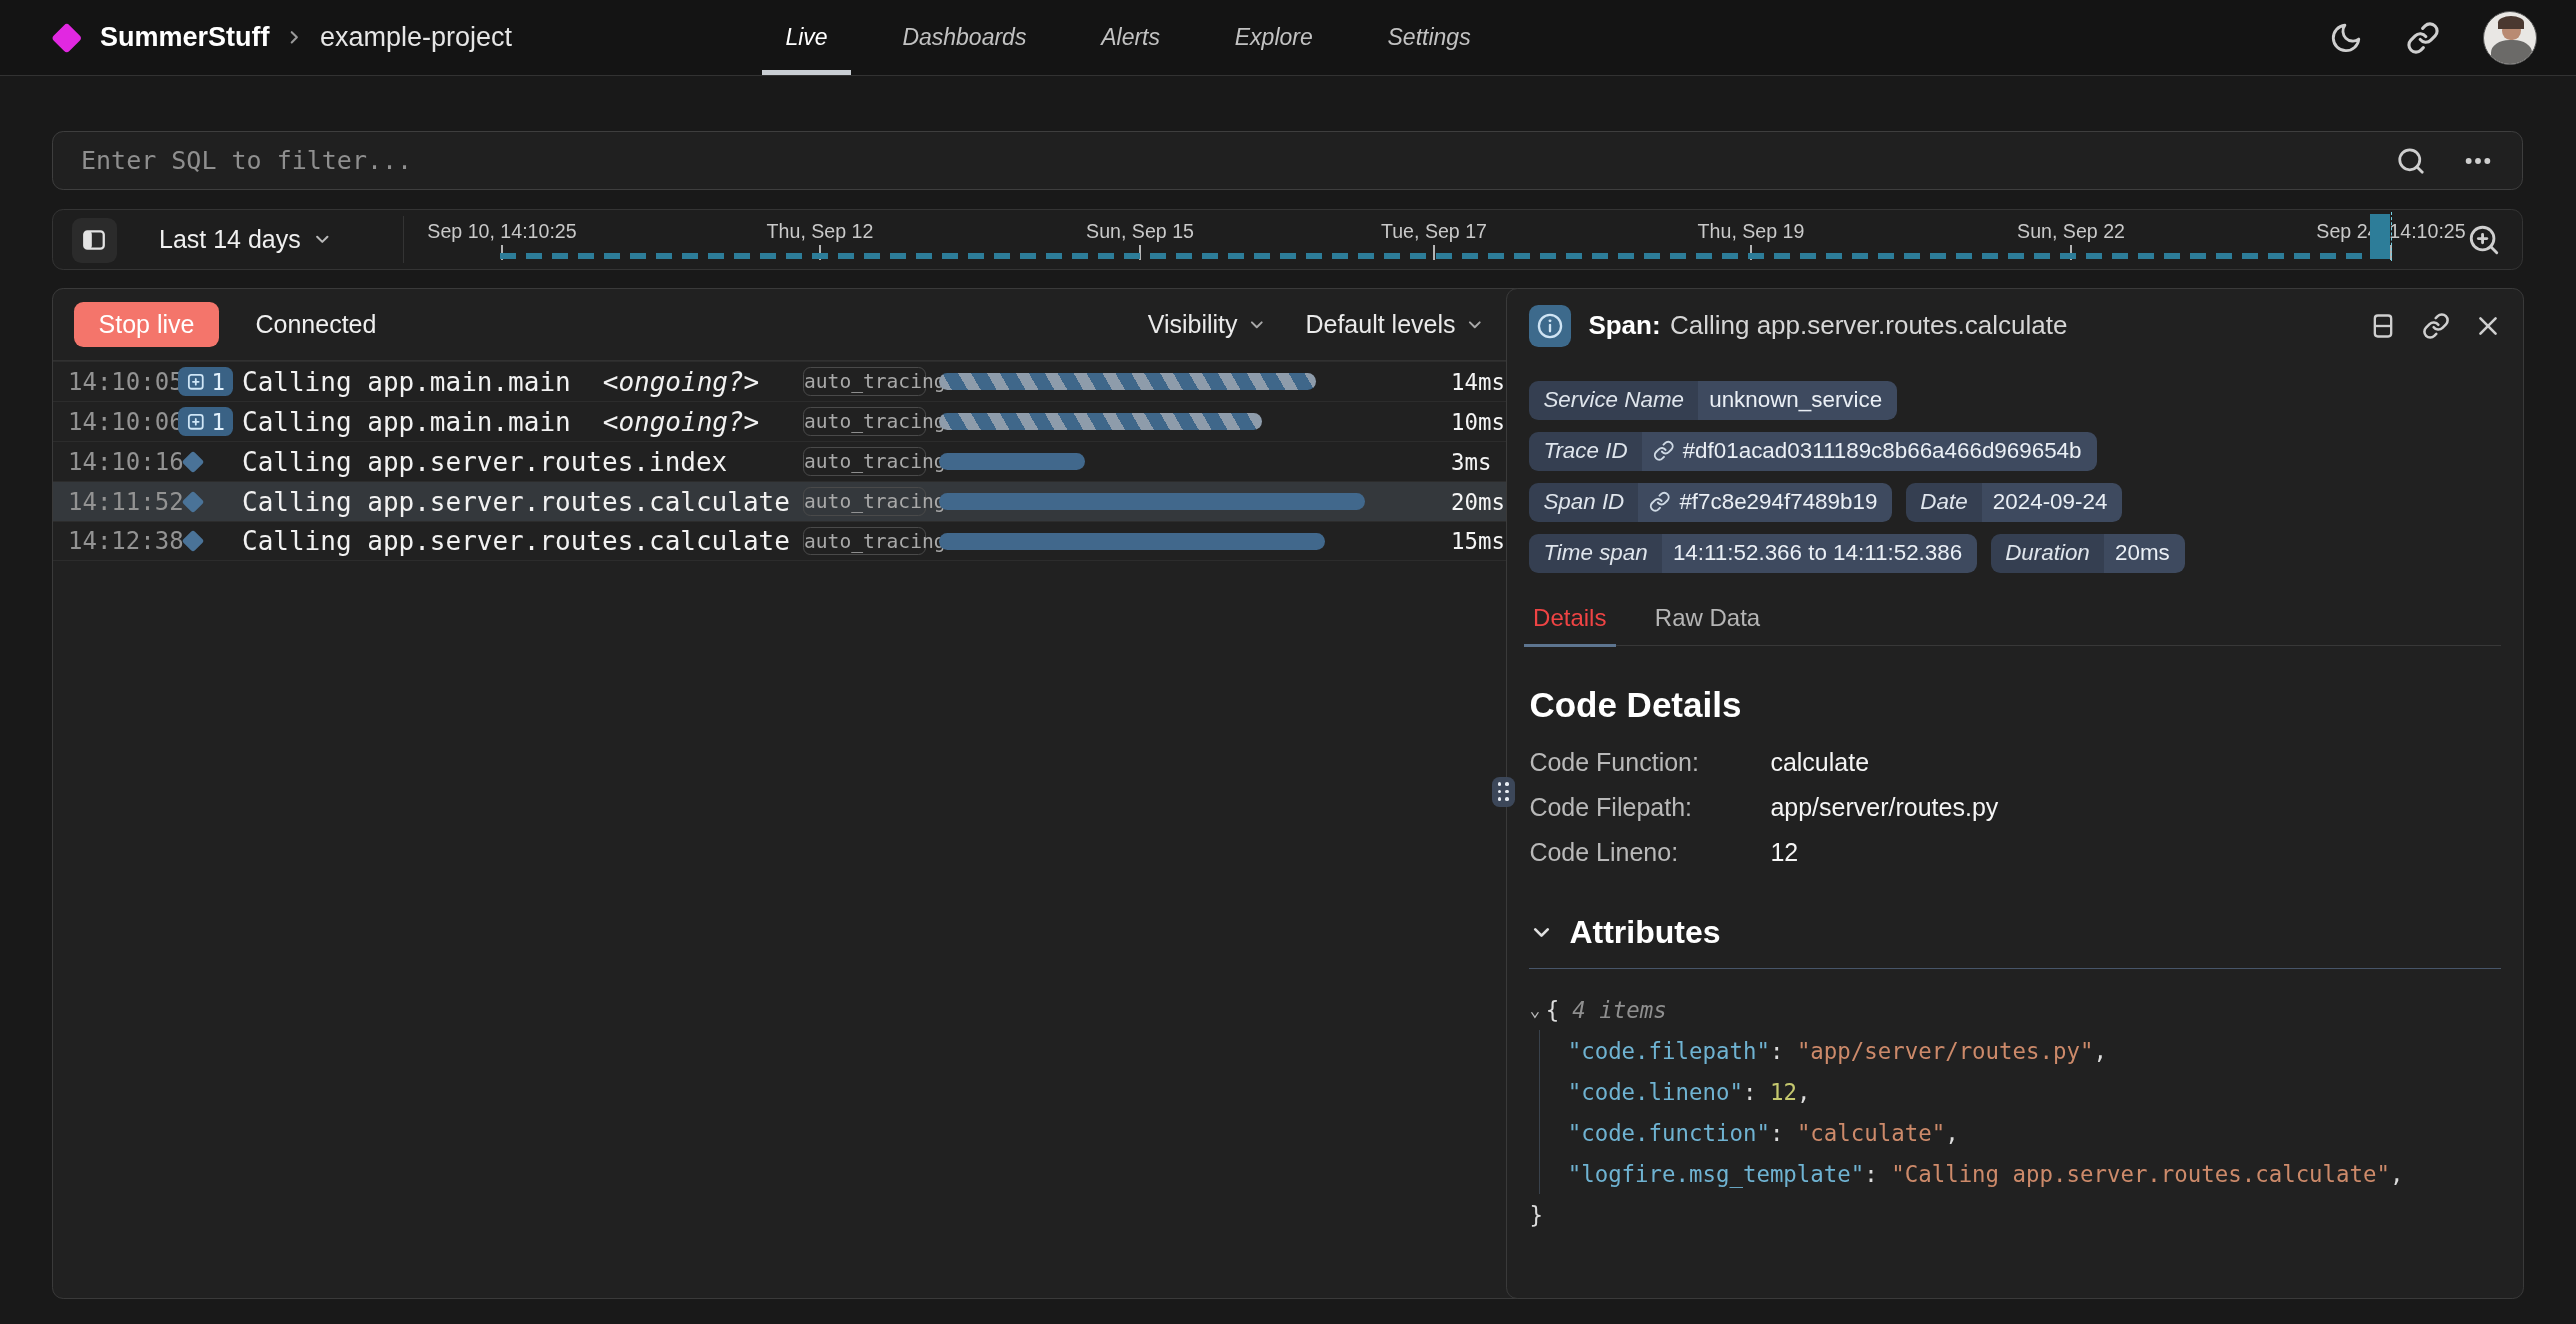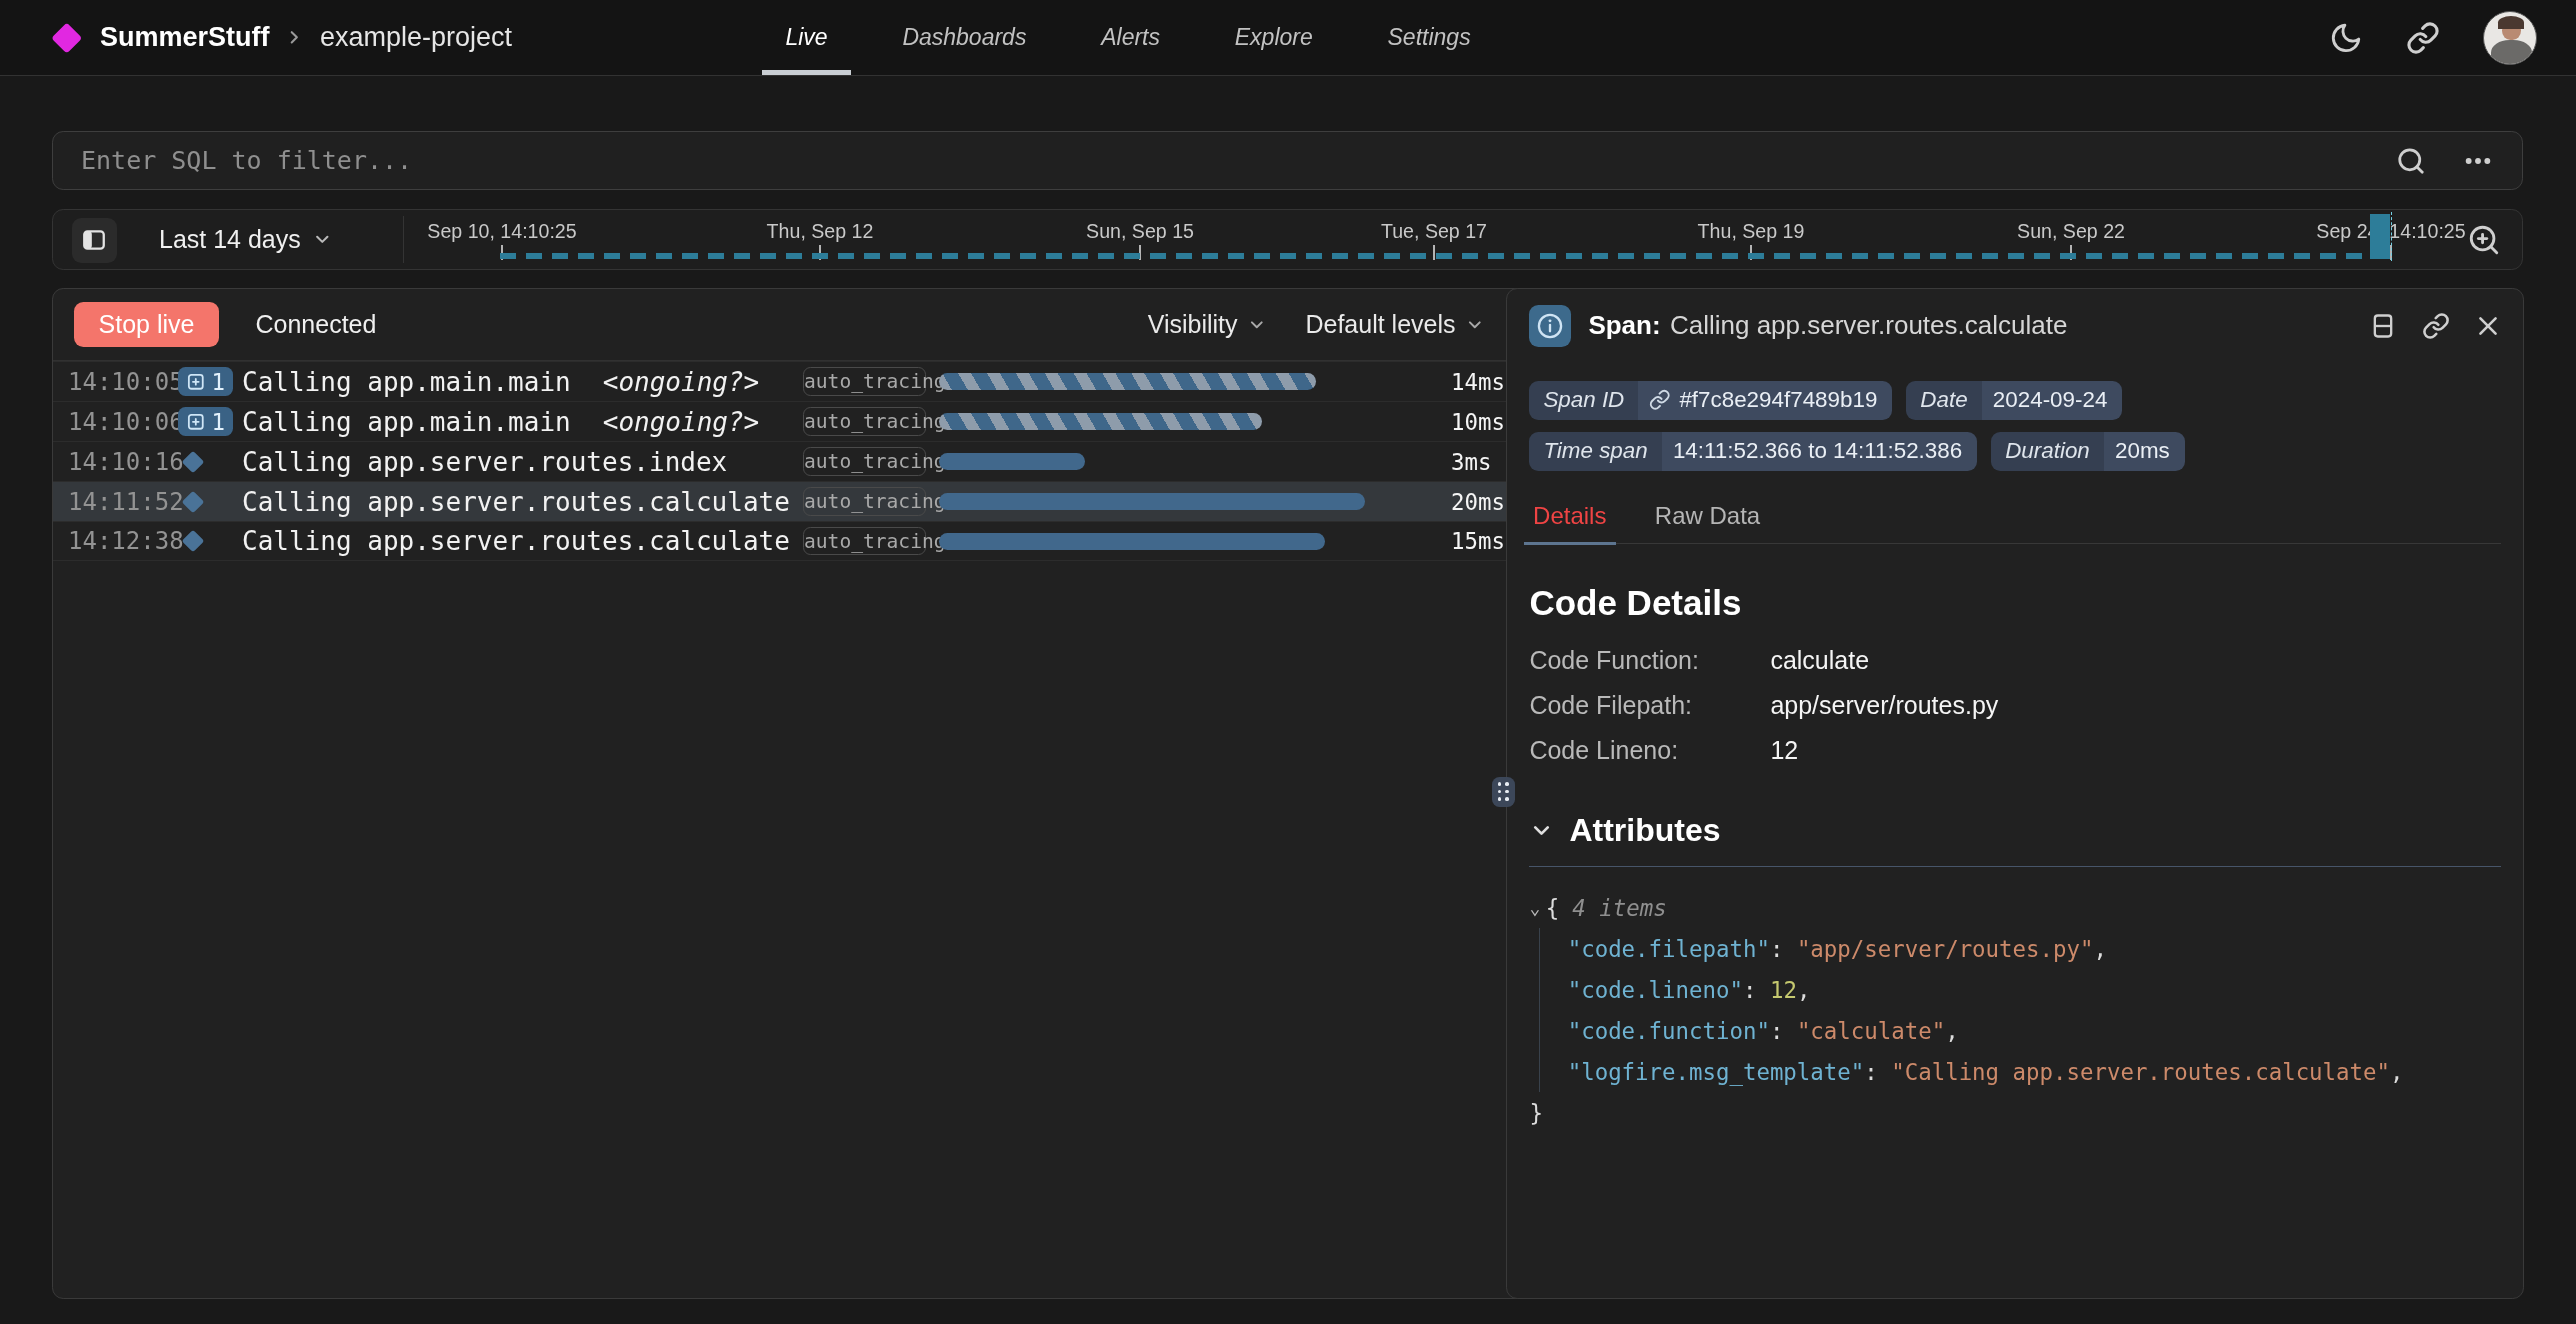--- a/index.html
+++ b/index.html
@@ -361,20 +361,42 @@
           <svg width="26" height="26" viewBox="0 0 24 24" fill="none" stroke="currentColor" stroke-width="2.4" stroke-linecap="round">
               <line x1="5" y1="5" x2="19" y2="19"></line>
               <line x1="19" y1="5" x2="5" y2="19"></line>
             </svg>
         </span>
       </span>
     </div>
     <div class="badges" id="badges">
         <div class="badge-row">
           <span class="pill">
+            <span class="lab">Service Name</span>
+            <span class="val">
+              <span>unknown_service</span>
+            </span>
+          </span>
+        </div>
+        <div class="badge-row">
+          <span class="pill">
+            <span class="lab">Trace ID</span>
+            <span class="val">
+              <span>
+                <svg width="21.5" height="21.5" viewBox="0 0 24 24" fill="none" stroke="currentColor" stroke-width="2.2" stroke-linecap="round" stroke-linejoin="round">
+                  <path d="M10 13a5 5 0 0 0 7.54.54l3-3a5 5 0 0 0-7.07-7.07l-1.72 1.71"></path>
+                  <path d="M14 11a5 5 0 0 0-7.54-.54l-3 3a5 5 0 0 0 7.07 7.07l1.71-1.71"></path>
+                </svg>
+              </span>
+              <span>#df01acad0311189c8b66a466d969654b</span>
+            </span>
+          </span>
+        </div>
+        <div class="badge-row">
+          <span class="pill">
             <span class="lab">Span ID</span>
             <span class="val">
               <span>
                 <svg width="21.5" height="21.5" viewBox="0 0 24 24" fill="none" stroke="currentColor" stroke-width="2.2" stroke-linecap="round" stroke-linejoin="round">
                   <path d="M10 13a5 5 0 0 0 7.54.54l3-3a5 5 0 0 0-7.07-7.07l-1.72 1.71"></path>
                   <path d="M14 11a5 5 0 0 0-7.54-.54l-3 3a5 5 0 0 0 7.07 7.07l1.71-1.71"></path>
                 </svg>
               </span>
               <span>#f7c8e294f7489b19</span>
             </span>

